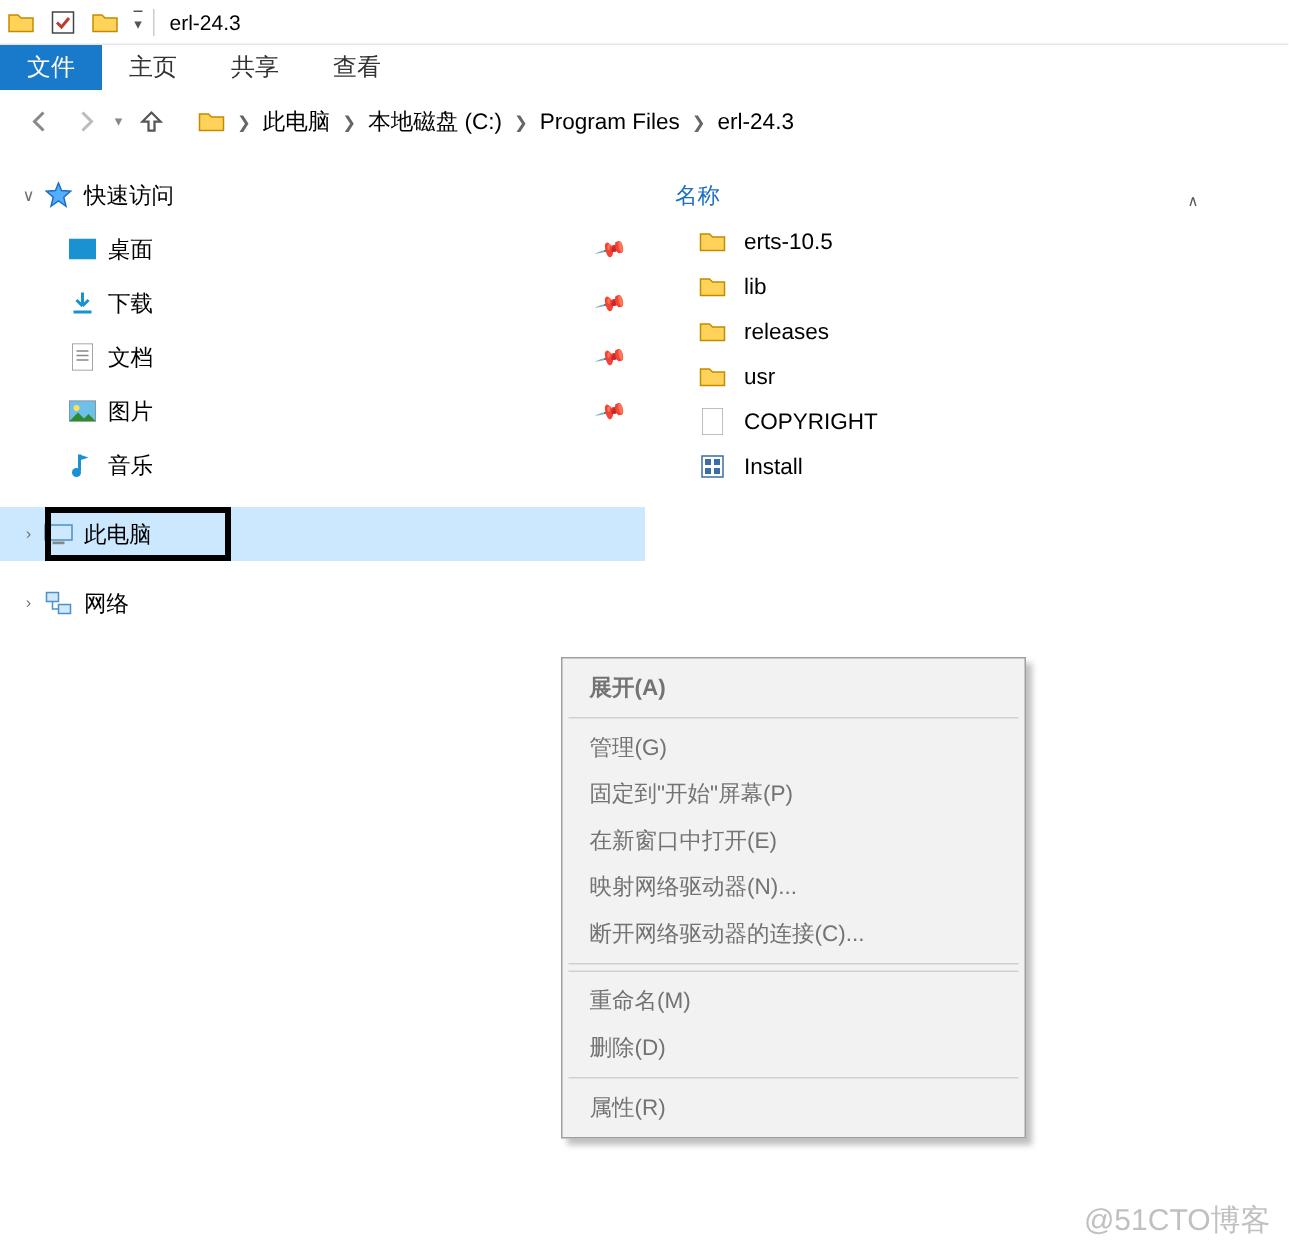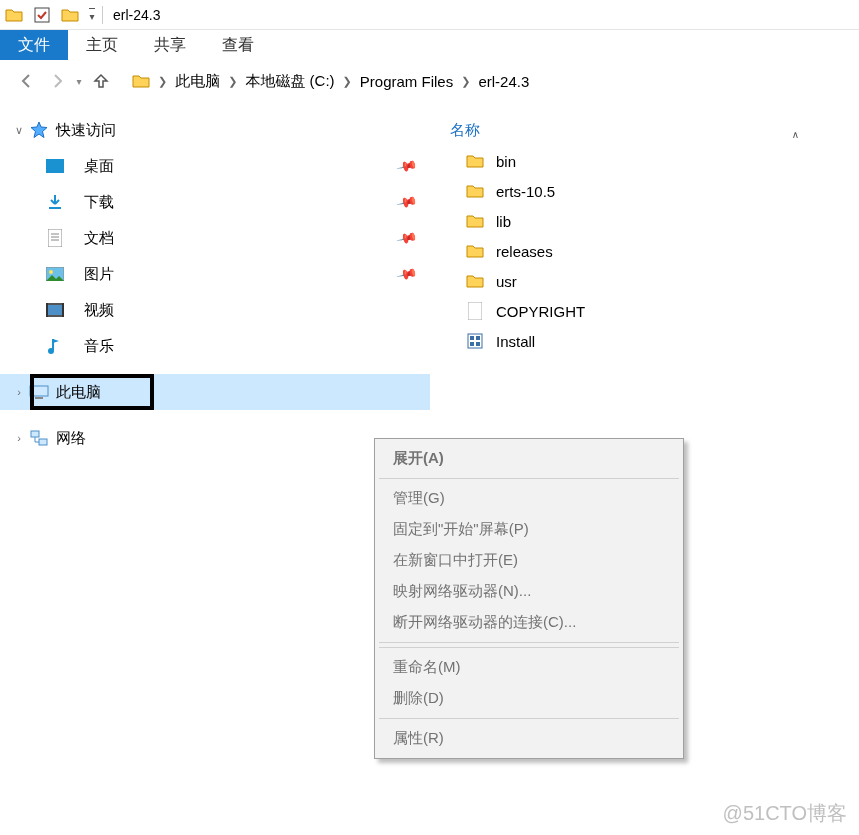--- a/index.html
+++ b/index.html
@@ -16,21 +16,21 @@
   
   .nav-bar { display:flex; align-items:center; height: 42px; padding: 0 12px; }
   .nav-btn { width: 30px; height: 30px; display:flex; align-items:center; justify-content:center; color:#999; border-radius:0; }
   .breadcrumb { display:flex; align-items:center; margin-left:10px; flex:1; }
   .crumb { display:flex; align-items:center; padding: 4px 6px; font-size: 15px; color:#000; }
   .crumb-sep { color:#666; padding:0 2px; font-size:11px; }
   
   .main { display:flex; height: calc(835px - 30px - 30px - 42px); position:relative; }
   .sidebar { width: 430px; padding-top: 10px; overflow:visible; }
   .tree-item { display:flex; align-items:center; height: 36px; padding-left: 10px; font-size: 15px; position:relative; }
-  .tree-item.lvl2 { padding-left: 44px; gap: 12px; }
+  .tree-item.lvl2 { padding-left: 44px; }
   .tree-item.lvl1 { padding-left: 10px; }
   .tree-item.selected { background:#cce8ff; }
   .tree-chev { width: 18px; display:inline-flex; justify-content:center; color:#707070; font-size:11px; }
   .tree-ico { width: 22px; display:inline-flex; justify-content:center; margin-right:6px; }
   .pin { position:absolute; right:14px; color:#aaa; font-size:14px; transform: rotate(30deg); }
   .highlight-box { position:absolute; left:30px; top:0; width:124px; height:36px; border:4px solid #000; pointer-events:none; }
   
   .content { flex:1; border-left:0; position:relative; padding-top: 10px; }
   .col-header { display:flex; align-items:flex-end; height:28px; padding-left:20px; font-size:15px; color:#1a6fc4; position:relative; }
   .col-header .sort { position:absolute; right:60px; color:#555; font-size:10px; }
@@ -161,31 +161,20 @@
             <rect x="0" y="0" width="18" height="14" fill="#6dc0e8" stroke="#888"></rect>
             <circle cx="5" cy="5" r="2" fill="#ffe15a"></circle>
             <path d="M0 14l6-6 4 4 3-3 5 5z" fill="#2e8b2e"></path>
           </svg>
         </span>
       <span>图片</span>
       <span class="pin">📌</span>
     </div>
     <div class="tree-item lvl2">
       <span class="tree-ico">
-          <svg width="18" height="14" viewBox="0 0 18 14">
-            <rect x="0" y="0" width="18" height="14" fill="#555"></rect>
-            <rect x="2" y="2" width="14" height="10" fill="#4d90c7"></rect>
-            <rect x="0" y="0" width="2" height="14" fill="#333"></rect>
-            <rect x="16" y="0" width="2" height="14" fill="#333"></rect>
-          </svg>
-        </span>
-      <span>视频</span>
-    </div>
-    <div class="tree-item lvl2">
-      <span class="tree-ico">
           <svg width="16" height="18" viewBox="0 0 16 18">
             <path d="M6 2v11" stroke="#1a91d0" stroke-width="2"></path>
             <circle cx="4" cy="14" r="3" fill="#1a91d0"></circle>
             <path d="M6 2l6 2-6 2z" fill="#1a91d0"></path>
           </svg>
         </span>
       <span>音乐</span>
     </div>
 
     <div style="height:10px"></div>
@@ -215,28 +204,20 @@
     </div>
   </div>
 
   <div class="content">
     <div class="col-header">
       <span>名称</span>
       <span class="sort">∧</span>
     </div>
     <div style="height:6px"></div>
     <div id="items">
-        <div class="file-item">
-          <span class="ico">
-            <svg width="18" height="16" viewBox="0 0 18 16">
-              <path d="M1 3h6l2 2h8v9H1z" fill="#ffd35a" stroke="#c58b00"></path>
-            </svg>
-          </span>
-          <span>bin</span>
-        </div>
         <div class="file-item">
           <span class="ico">
             <svg width="18" height="16" viewBox="0 0 18 16">
               <path d="M1 3h6l2 2h8v9H1z" fill="#ffd35a" stroke="#c58b00"></path>
             </svg>
           </span>
           <span>erts-10.5</span>
         </div>
         <div class="file-item">
           <span class="ico">

